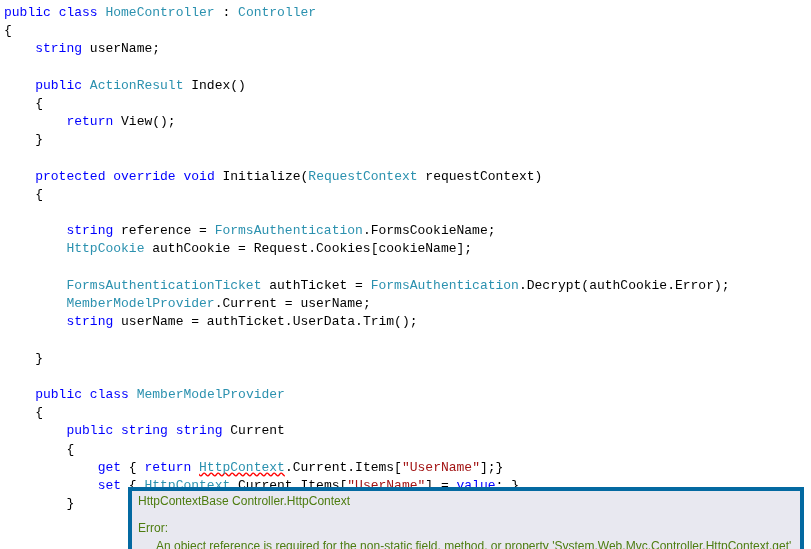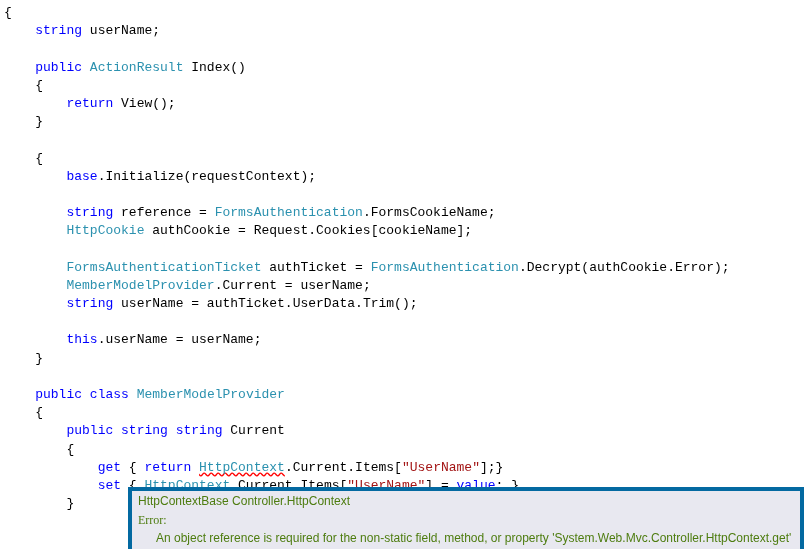--- a/index.html
+++ b/index.html
@@ -37,51 +37,50 @@
       background: #e8e8f0;
       border: 4px solid #0369a1;
       padding: 2px 6px 4px 6px;
       font-family: 'Segoe UI', Tahoma, sans-serif;
       font-size: 12px;
       color: #4d7c0f;
       line-height: 1.45;
     }
     .tooltip .err-label {
       display: block;
-      margin-top: 2px;
-      font-family: Liberation Serif, serif;
+      margin-top: 10px;
     }
     .tooltip .err-msg {
       display: block;
       padding-left: 18px;
     }
   </style>
 </head>
 <body>
 
 <div>
+<div class="code-line"><span class="kw">public</span> <span class="kw">class</span> <span class="type">HomeController</span><span> : </span><span class="type">Controller</span></div>
 <div class="code-line"><span>{</span></div>
 <div class="code-line">    <span class="kw">string</span><span> userName;</span></div>
 <div class="code-line"> </div>
 <div class="code-line">    <span class="kw">public</span> <span class="type">ActionResult</span><span> Index()</span></div>
 <div class="code-line"><span>    {</span></div>
 <div class="code-line">        <span class="kw">return</span><span> View();</span></div>
 <div class="code-line"><span>    }</span></div>
 <div class="code-line"> </div>
+<div class="code-line">    <span class="kw">protected</span> <span class="kw">override</span> <span class="kw">void</span><span> Initialize(</span><span class="type">RequestContext</span><span> requestContext)</span></div>
 <div class="code-line"><span>    {</span></div>
-<div class="code-line">        <span class="kw">base</span><span>.Initialize(requestContext);</span></div>
 <div class="code-line"> </div>
 <div class="code-line">        <span class="kw">string</span><span> reference = </span><span class="type">FormsAuthentication</span><span>.FormsCookieName;</span></div>
 <div class="code-line">        <span class="type">HttpCookie</span><span> authCookie = Request.Cookies[cookieName];</span></div>
 <div class="code-line"> </div>
 <div class="code-line">        <span class="type">FormsAuthenticationTicket</span><span> authTicket = </span><span class="type">FormsAuthentication</span><span>.Decrypt(authCookie.Error);</span></div>
 <div class="code-line">        <span class="type">MemberModelProvider</span><span>.Current = userName;</span></div>
 <div class="code-line">        <span class="kw">string</span><span> userName = authTicket.UserData.Trim();</span></div>
 <div class="code-line"> </div>
-<div class="code-line">        <span class="kw">this</span><span>.userName = userName;</span></div>
 <div class="code-line"><span>    }</span></div>
 <div class="code-line"> </div>
 <div class="code-line">    <span class="kw">public</span> <span class="kw">class</span> <span class="type">MemberModelProvider</span></div>
 <div class="code-line"><span>    {</span></div>
 <div class="code-line">        <span class="kw">public</span> <span class="kw">string</span> <span class="kw">string</span><span> Current</span></div>
 <div class="code-line"><span>        {</span></div>
 <div class="code-line">            <span class="kw">get</span><span> { </span><span class="kw">return</span><span> </span><span class="type err-underline">HttpContext</span><span>.Current.Items[</span><span class="str">"UserName"</span><span>];}</span></div>
 <div class="code-line">            <span class="kw">set</span><span> { </span><span class="type err-underline">HttpContext</span><span>.Current.Items[</span><span class="str">"UserName"</span><span>] = </span><span class="kw">value</span><span>; }</span></div>
 <div class="code-line"><span>        }</span></div>
 

